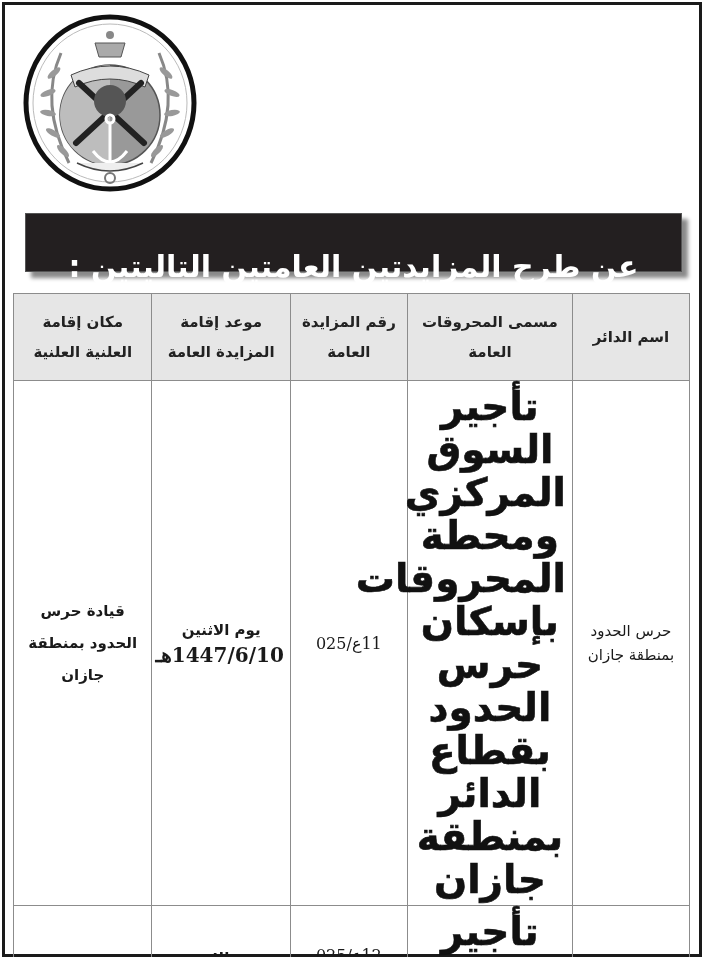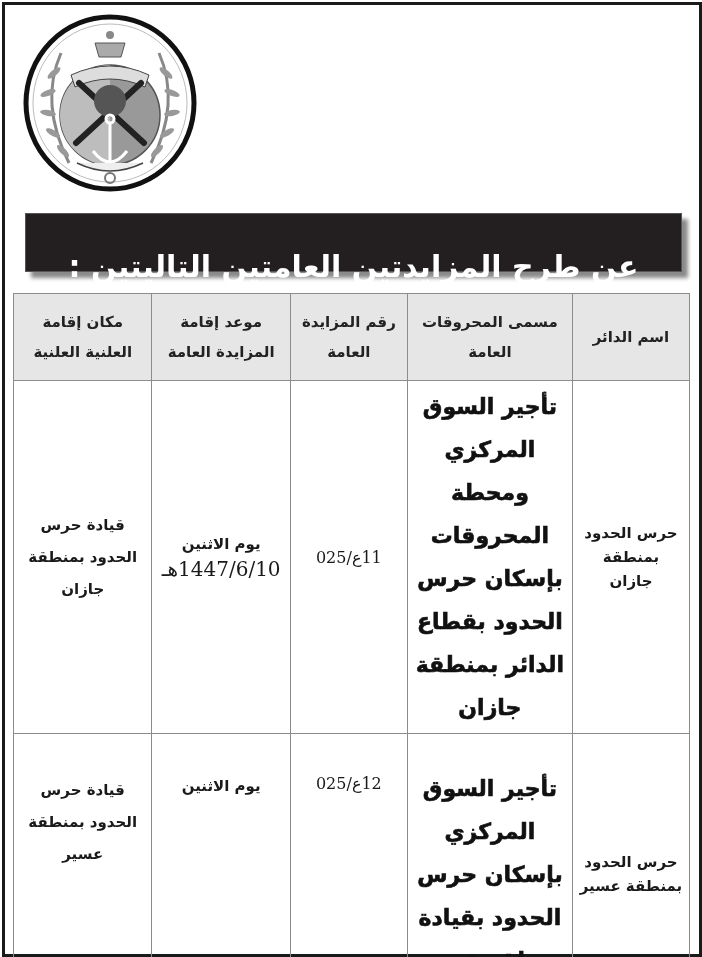--- a/index.html
+++ b/index.html
@@ -19,26 +19,26 @@
               background: #231f20; border: 1px solid #555;
               box-shadow: 6px 6px 4px #8a8a8a;
               display: flex; align-items: center; justify-content: center; }
     .banner span { color: #fff; font-size: 30px; font-weight: bold; direction: rtl; margin-top: 47px; }
     table.bids { position: absolute; left: 8px; top: 288px; width: 677px; height: 658px;
                  border-collapse: collapse; direction: rtl; table-layout: fixed; }
     table.bids th, table.bids td { border: 1.5px solid #8c8c8c; text-align: center;
                  vertical-align: middle; padding: 4px 6px; }
     table.bids th { background: #e6e6e6; font-size: 15px; font-weight: bold; line-height: 30px;
                     height: 78px; color: #222; }
-    td.entity { font-size: 15px; font-weight: bold; line-height: 24px; }
-    td.name { font-size: 22px; font-weight: 900; line-height: 43px; color: #111;
+    td.entity { font-size: 15px; font-weight: normal; line-height: 24px; }
+    td.name { font-size: 39px; font-weight: 900; line-height: 43px; color: #111;
               -webkit-text-stroke: 0.6px #111; }
     td.num { font-family: "DejaVu Serif", serif; font-size: 16px; }
     td.date .d1 { font-size: 15px; font-weight: bold; line-height: 24px; }
-    td.date .d2 { font-family: "DejaVu Serif", serif; font-size: 20px; line-height: 26px; }
+    td.date .d2 { font-family: "DejaVu Serif", serif; font-size: 20px; line-height: 26px; font-weight: bold; }
     td.place { font-size: 15px; font-weight: bold; line-height: 32px; }
     .row1 td { height: 322px; }
     .row2 td { height: 236px; }
     .row2 td.place, .row2 td.date, .row2 td.num { vertical-align: top; padding-top: 40px; }
     .c-entity { width: 110px; } .c-name { width: 155px; } .c-num { width: 110px; }
     .c-date { width: 130px; } .c-place { width: 130px; }
   </style>
 </head>
 <body>
 

